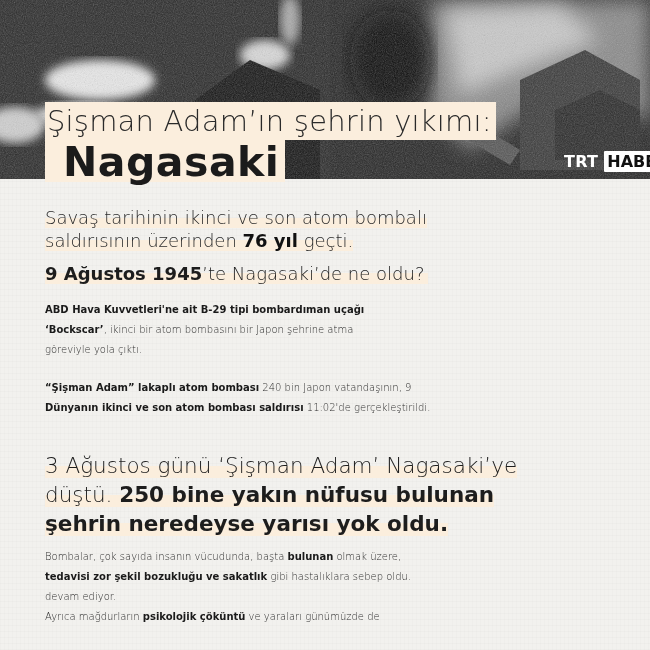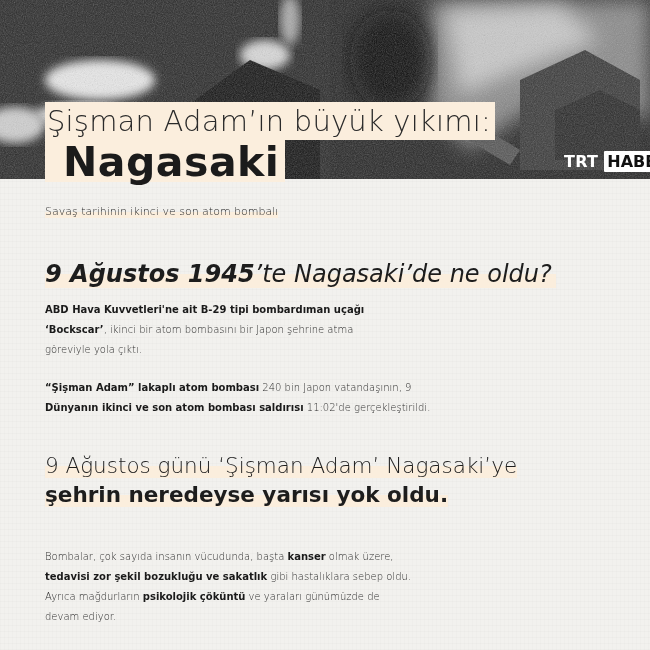--- a/index.html
+++ b/index.html
@@ -40,23 +40,23 @@
   }
   .logo {
     position: absolute; left: 564px; top: 155px; height: 13px;
     display: flex; align-items: center; gap: 6px;
     font-family: "DejaVu Sans", sans-serif; font-weight: 700; font-size: 16px;
   }
   .logo .trt { color: #fff; letter-spacing: 0.3px; }
   .logo .haber { background: #fff; color: #111; padding: 4px 3px; line-height: 13px; border-radius: 1px; }
 
   .block { position: absolute; left: 45px; white-space: nowrap; }
-  .intro { top: 200px; font-size: 11px; line-height: 23px; font-weight: 300; color: #2b2b2b; }
+  .intro { top: 206px; font-size: 18px; line-height: 23px; font-weight: 300; color: #2b2b2b; }
   .intro .line span.wrap { background: linear-gradient(to bottom, transparent 0 50%, #fbeedd 50% 100%); }
-  .h2 { top: 260px; font-size: 24px; line-height: 28px; color: #1d1d1d; font-style: italic; }
+  .h2 { top: 260px; font-size: 18px; line-height: 28px; color: #1d1d1d; }
   .h2 .wrap { background: linear-gradient(to bottom, transparent 0 50%, #fbeedd 50% 100%); padding-right: 4px; }
   .h2 b { font-weight: 700; }
   .h2 .light { font-weight: 200; }
   .para { font-size: 10px; line-height: 20px; color: #2d2d2d; font-weight: 300; }
   .para b { font-weight: 700; color: #1a1a1a; }
   .p1 { top: 300px; }
   .p2 { top: 378px; }
   .quote { top: 451px; font-size: 21.5px; line-height: 29px; color: #1d1d1d; font-weight: 200; }
   .quote .wrap { background: linear-gradient(to bottom, transparent 0 50%, #fbeedd 50% 100%); }
   .quote b { font-weight: 700; }
@@ -105,45 +105,47 @@
     <path d="M470 120 L520 150 L510 165 L460 135 Z" fill="#555"></path>
     <rect width="650" height="179" filter="url(#grain)"></rect>
   </svg>
 
   <div class="logo">
     <span class="trt">TRT</span>
     <span class="haber">HABER</span>
   </div>
 </div>
 
-<div class="title-line">Şişman Adam’ın büyük yıkımı:</div>
+<div class="title-line">Şişman Adam’ın şehrin yıkımı:</div>
 <div class="title-big">Nagasaki</div>
 
 <div class="block intro">
   <div class="line"><span class="wrap">Savaş tarihinin ikinci ve son atom bombalı</span></div>
+  <div class="line"><span class="wrap"><span>saldırısının üzerinden </span><b style="font-weight:700;color:#111">76 yıl</b><span> geçti.</span></span></div>
 </div>
 
 <div class="block h2">
   <span class="wrap"><b>9 Ağustos 1945</b><span class="light">’te Nagasaki’de ne oldu?</span></span>
 </div>
 
 <div class="block para p1">
   <div><b>ABD Hava Kuvvetleri'ne ait B-29 tipi bombardıman uçağı</b></div>
   <div><b>‘Bockscar’</b><span>, ikinci bir atom bombasını bir Japon şehrine atma</span></div>
   <div>göreviyle yola çıktı.</div>
 </div>
 
 <div class="block para p2">
   <div><b>“Şişman Adam” lakaplı atom bombası</b><span> 240 bin Japon vatandaşının, 9</span></div>
   <div><b>Dünyanın ikinci ve son atom bombası saldırısı</b><span> 11:02'de gerçekleştirildi.</span></div>
 </div>
 
 <div class="block quote">
-  <div><span class="wrap">9 Ağustos günü ‘Şişman Adam’ Nagasaki’ye</span></div>
+  <div><span class="wrap">3 Ağustos günü ‘Şişman Adam’ Nagasaki’ye</span></div>
+  <div><span class="wrap"><span>düştü. </span><b>250 bine yakın nüfusu bulunan</b></span></div>
   <div><span class="wrap"><b>şehrin neredeyse yarısı yok oldu.</b></span></div>
 </div>
 
 <div class="block para p3">
-  <div><span>Bombalar, çok sayıda insanın vücudunda, başta </span><b>kanser</b><span> olmak üzere,</span></div>
+  <div><span>Bombalar, çok sayıda insanın vücudunda, başta </span><b>bulunan</b><span> olmak üzere,</span></div>
   <div><b>tedavisi zor şekil bozukluğu ve sakatlık</b><span> gibi hastalıklara sebep oldu.</span></div>
+  <div>devam ediyor.</div>
   <div><span>Ayrıca mağdurların </span><b>psikolojik çöküntü</b><span> ve yaraları günümüzde de</span></div>
-  <div>devam ediyor.</div>
 </div>
 
 </body></html>

